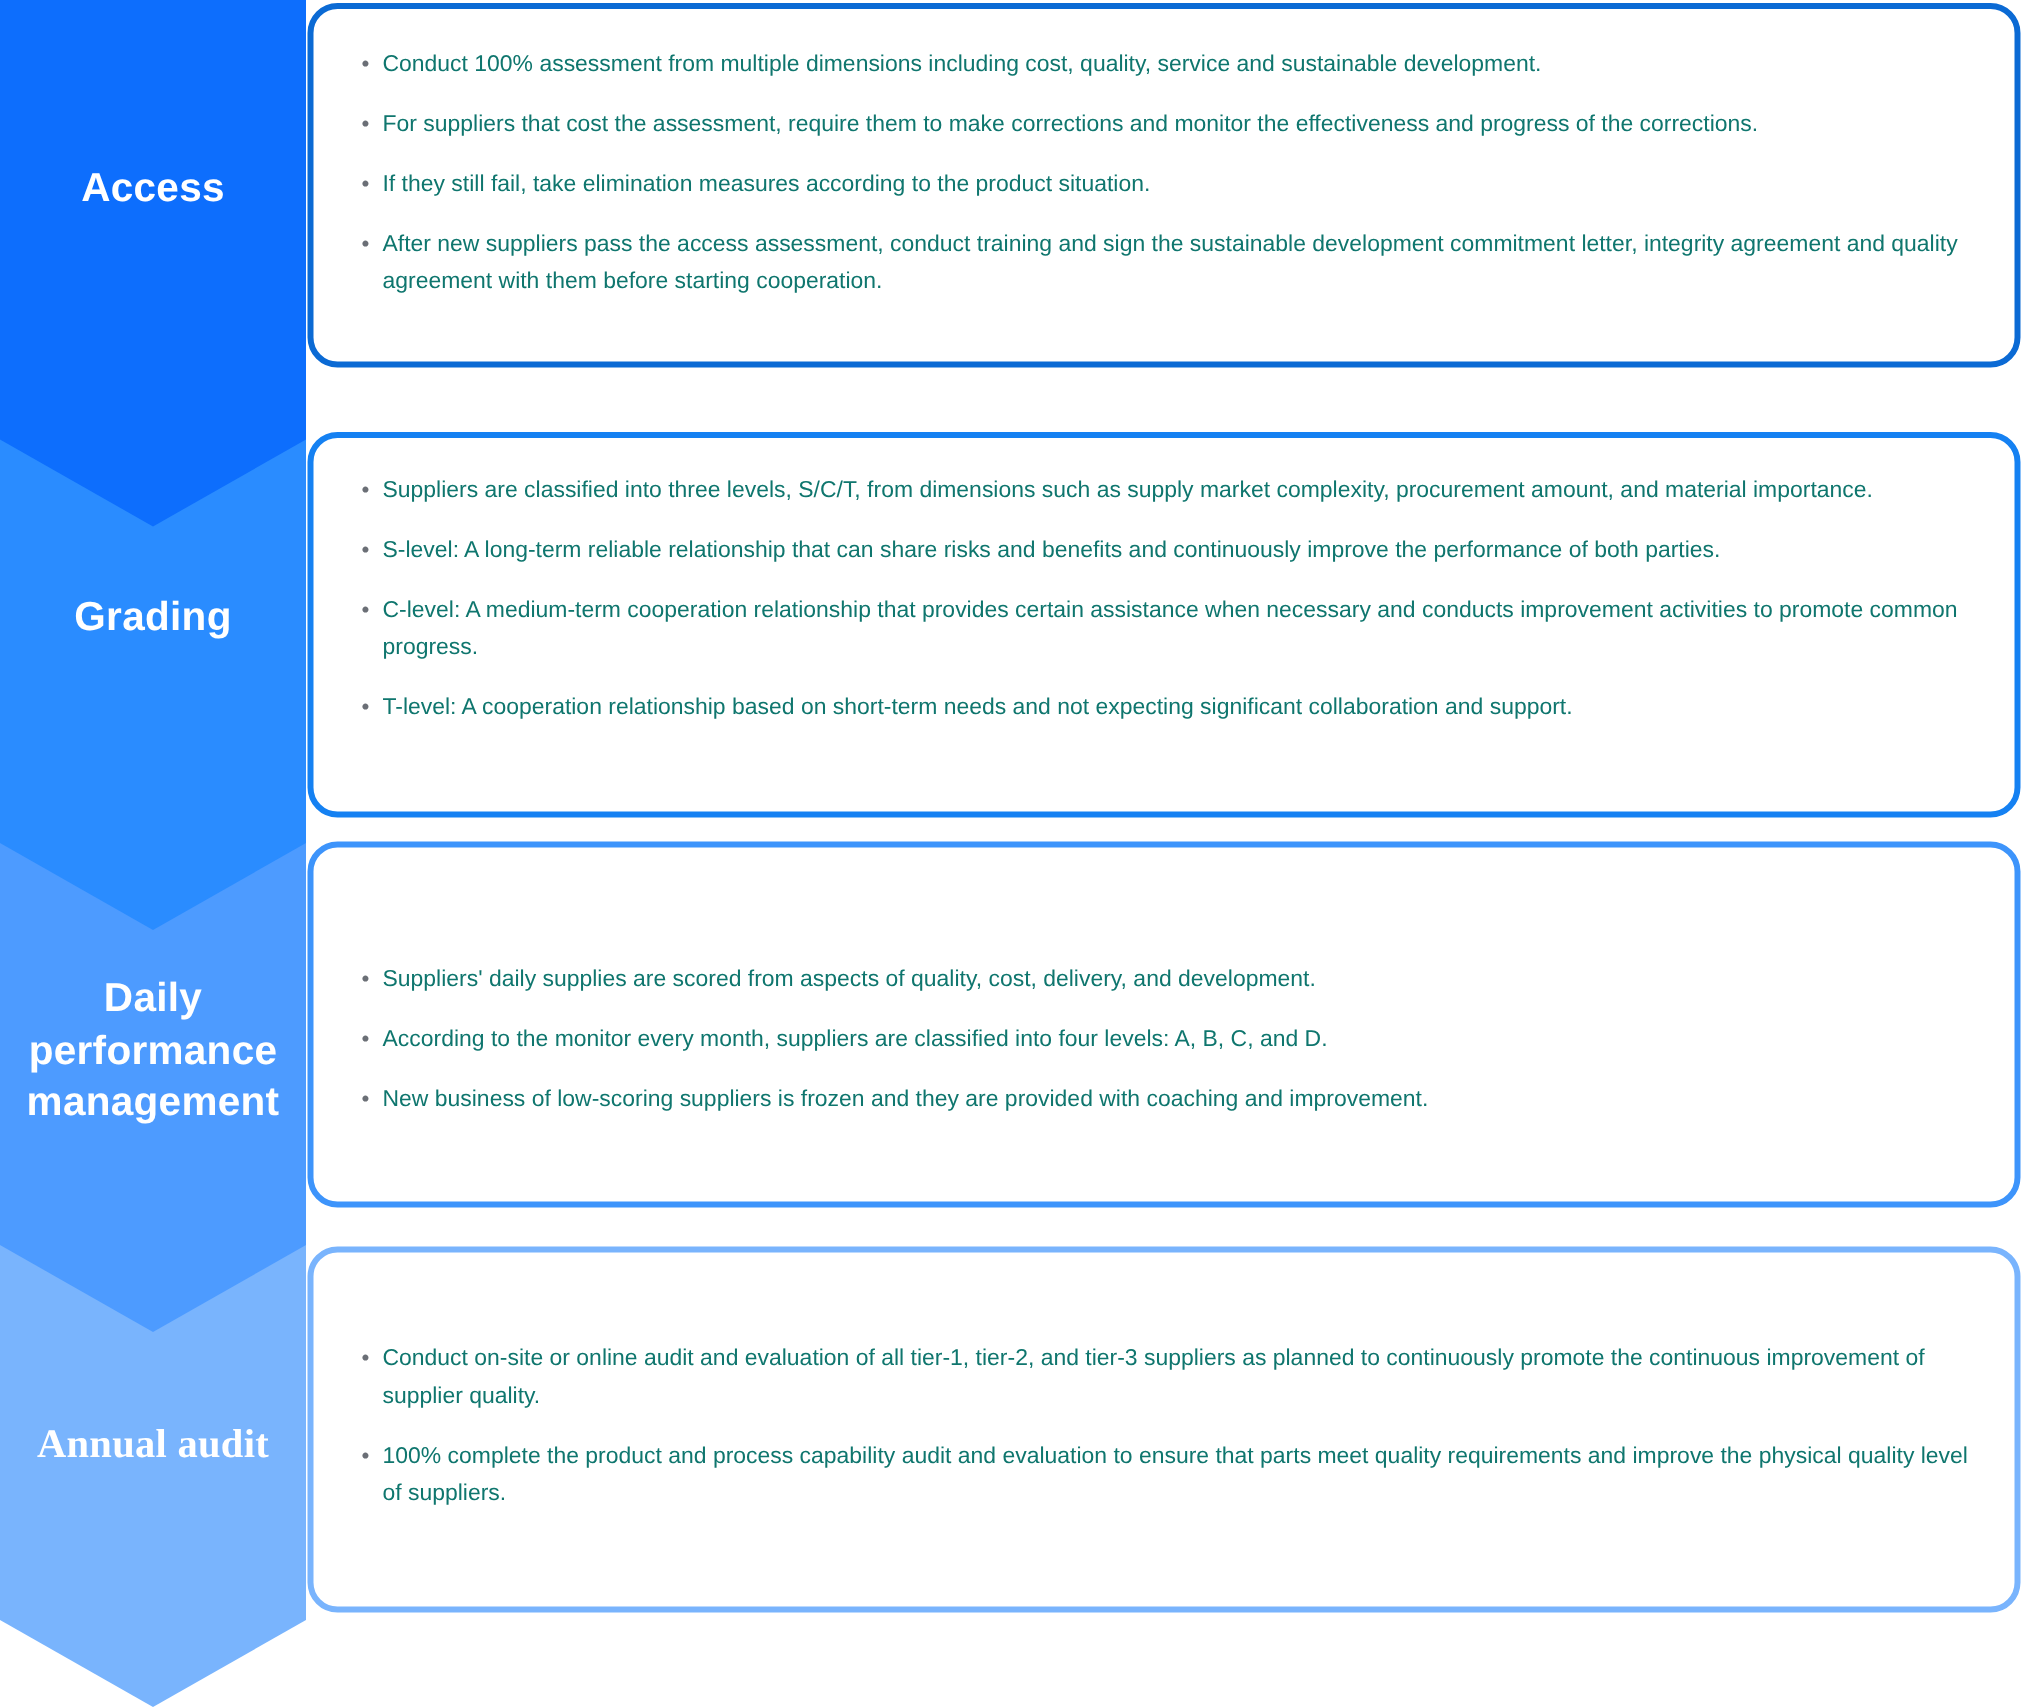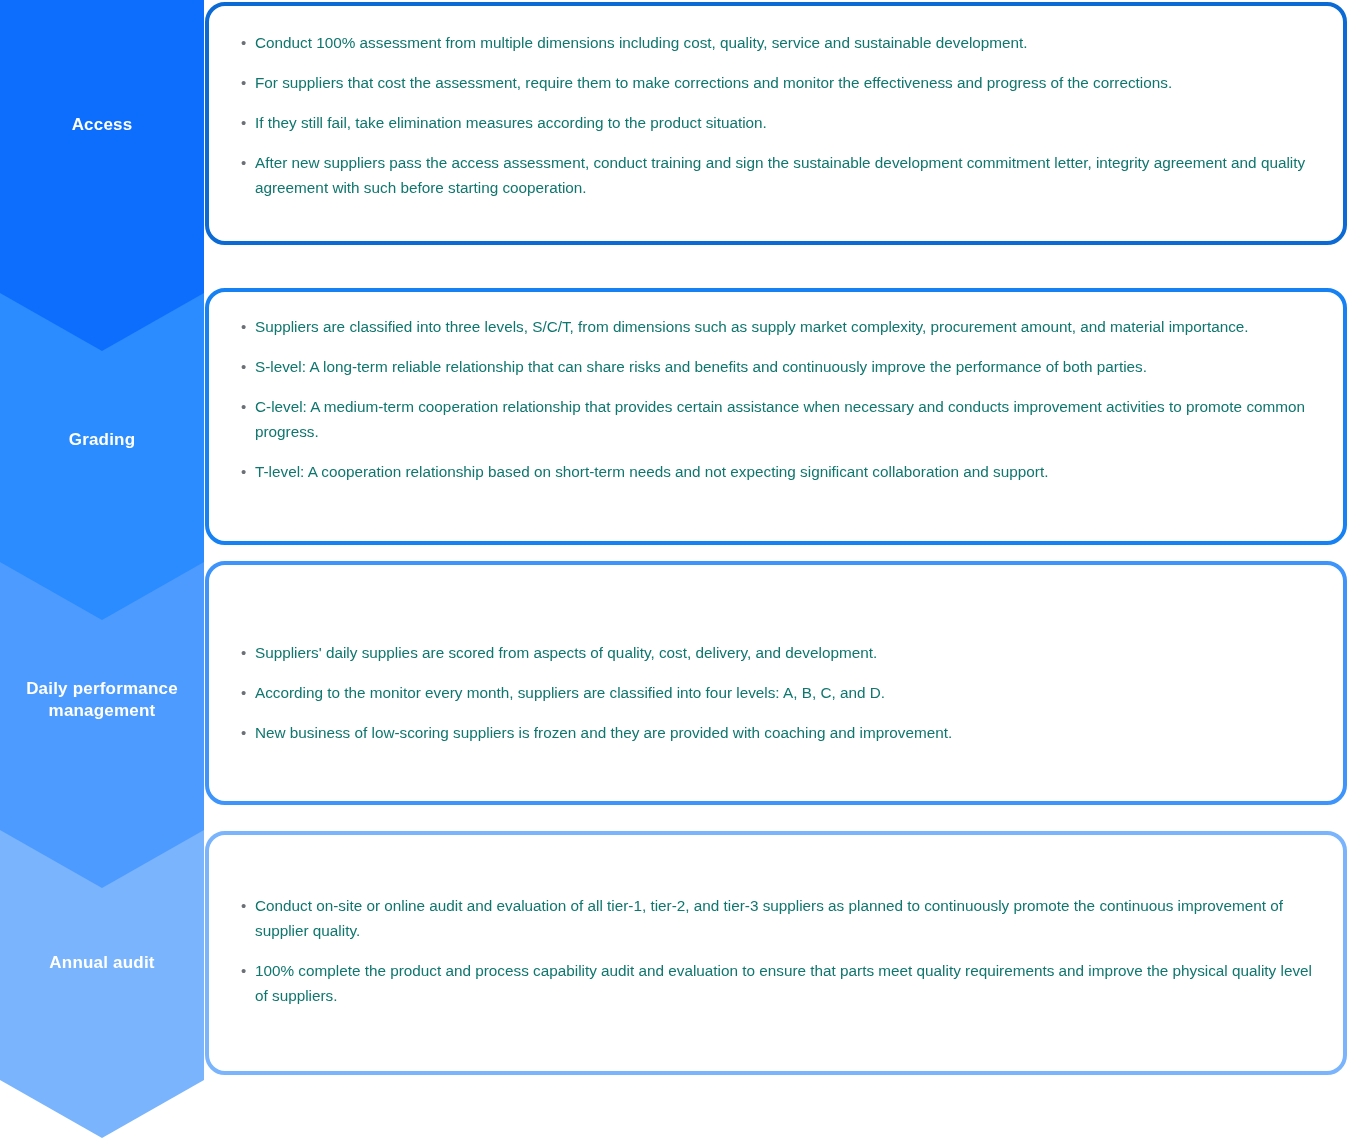--- a/index.html
+++ b/index.html
@@ -30,21 +30,21 @@
     width: 204px;
     display: flex;
     align-items: center;
     justify-content: center;
     box-sizing: border-box;
     padding: 0 10px;
   }
   .chev-label {
     color: #ffffff;
     font-weight: bold;
-    font-size: 17px;
+    font-size: 27px;
     line-height: 1.28;
     text-align: center;
     letter-spacing: .2px;
   }
 
   
   .card {
     position: absolute;
     box-sizing: border-box;
     background: #ffffff;
@@ -93,48 +93,48 @@
       <path d="M0,551 L204,551 L204,830 L102,888 L0,830 Z" fill="#4d9bff"></path>
 
       <path d="M0,282 L204,282 L204,562 L102,620 L0,562 Z" fill="#2a8cff"></path>
 
       <path d="M0,0 L204,0 L204,293 L102,351 L0,293 Z" fill="#0d6efd"></path>
     </svg>
 
     <div class="chev" style="top:0;height:250px;">
       <div class="chev-label">Access</div>
     </div>
-    <div class="chev" style="top:352px;height:175px;">
+    <div class="chev" style="top:324px;height:175px;">
       <div class="chev-label">Grading</div>
     </div>
     <div class="chev" style="top:620px;height:160px;justify-content:flex-end;">
       <div class="chev-label">Daily performance management</div>
     </div>
-    <div class="chev" style="top:885px;height:155px;">
+    <div class="chev" style="top:885px;height:155px;font-family:Liberation Serif, serif;">
       <div class="chev-label">Annual audit</div>
     </div>
   </div>
 
   <div class="card" style="left:205px; top:2px; width:1142px; height:243px; border-color:#0b6ad4;">
     <div class="card-inner" style="top:24px;">
       <div class="bullet-row">
         <span class="dot">•</span>
         <span class="btext">Conduct 100% assessment from multiple dimensions including cost, quality, service and sustainable development.</span>
       </div>
       <div class="bullet-row">
         <span class="dot">•</span>
         <span class="btext">For suppliers that cost the assessment, require them to make corrections and monitor the effectiveness and progress of the corrections.</span>
       </div>
       <div class="bullet-row">
         <span class="dot">•</span>
         <span class="btext">If they still fail, take elimination measures according to the product situation.</span>
       </div>
       <div class="bullet-row">
         <span class="dot">•</span>
-        <span class="btext">After new suppliers pass the access assessment, conduct training and sign the sustainable development commitment letter, integrity agreement and quality agreement with such before starting cooperation.</span>
+        <span class="btext">After new suppliers pass the access assessment, conduct training and sign the sustainable development commitment letter, integrity agreement and quality agreement with them before starting cooperation.</span>
       </div>
     </div>
   </div>
 
   <div class="card" style="left:205px; top:288px; width:1142px; height:257px; border-color:#1581f2;">
     <div class="card-inner" style="top:22px; right:8px;">
       <div class="bullet-row">
         <span class="dot">•</span>
         <span class="btext">Suppliers are classified into three levels, S/C/T, from dimensions such as supply market complexity, procurement amount, and material importance.</span>
       </div>

